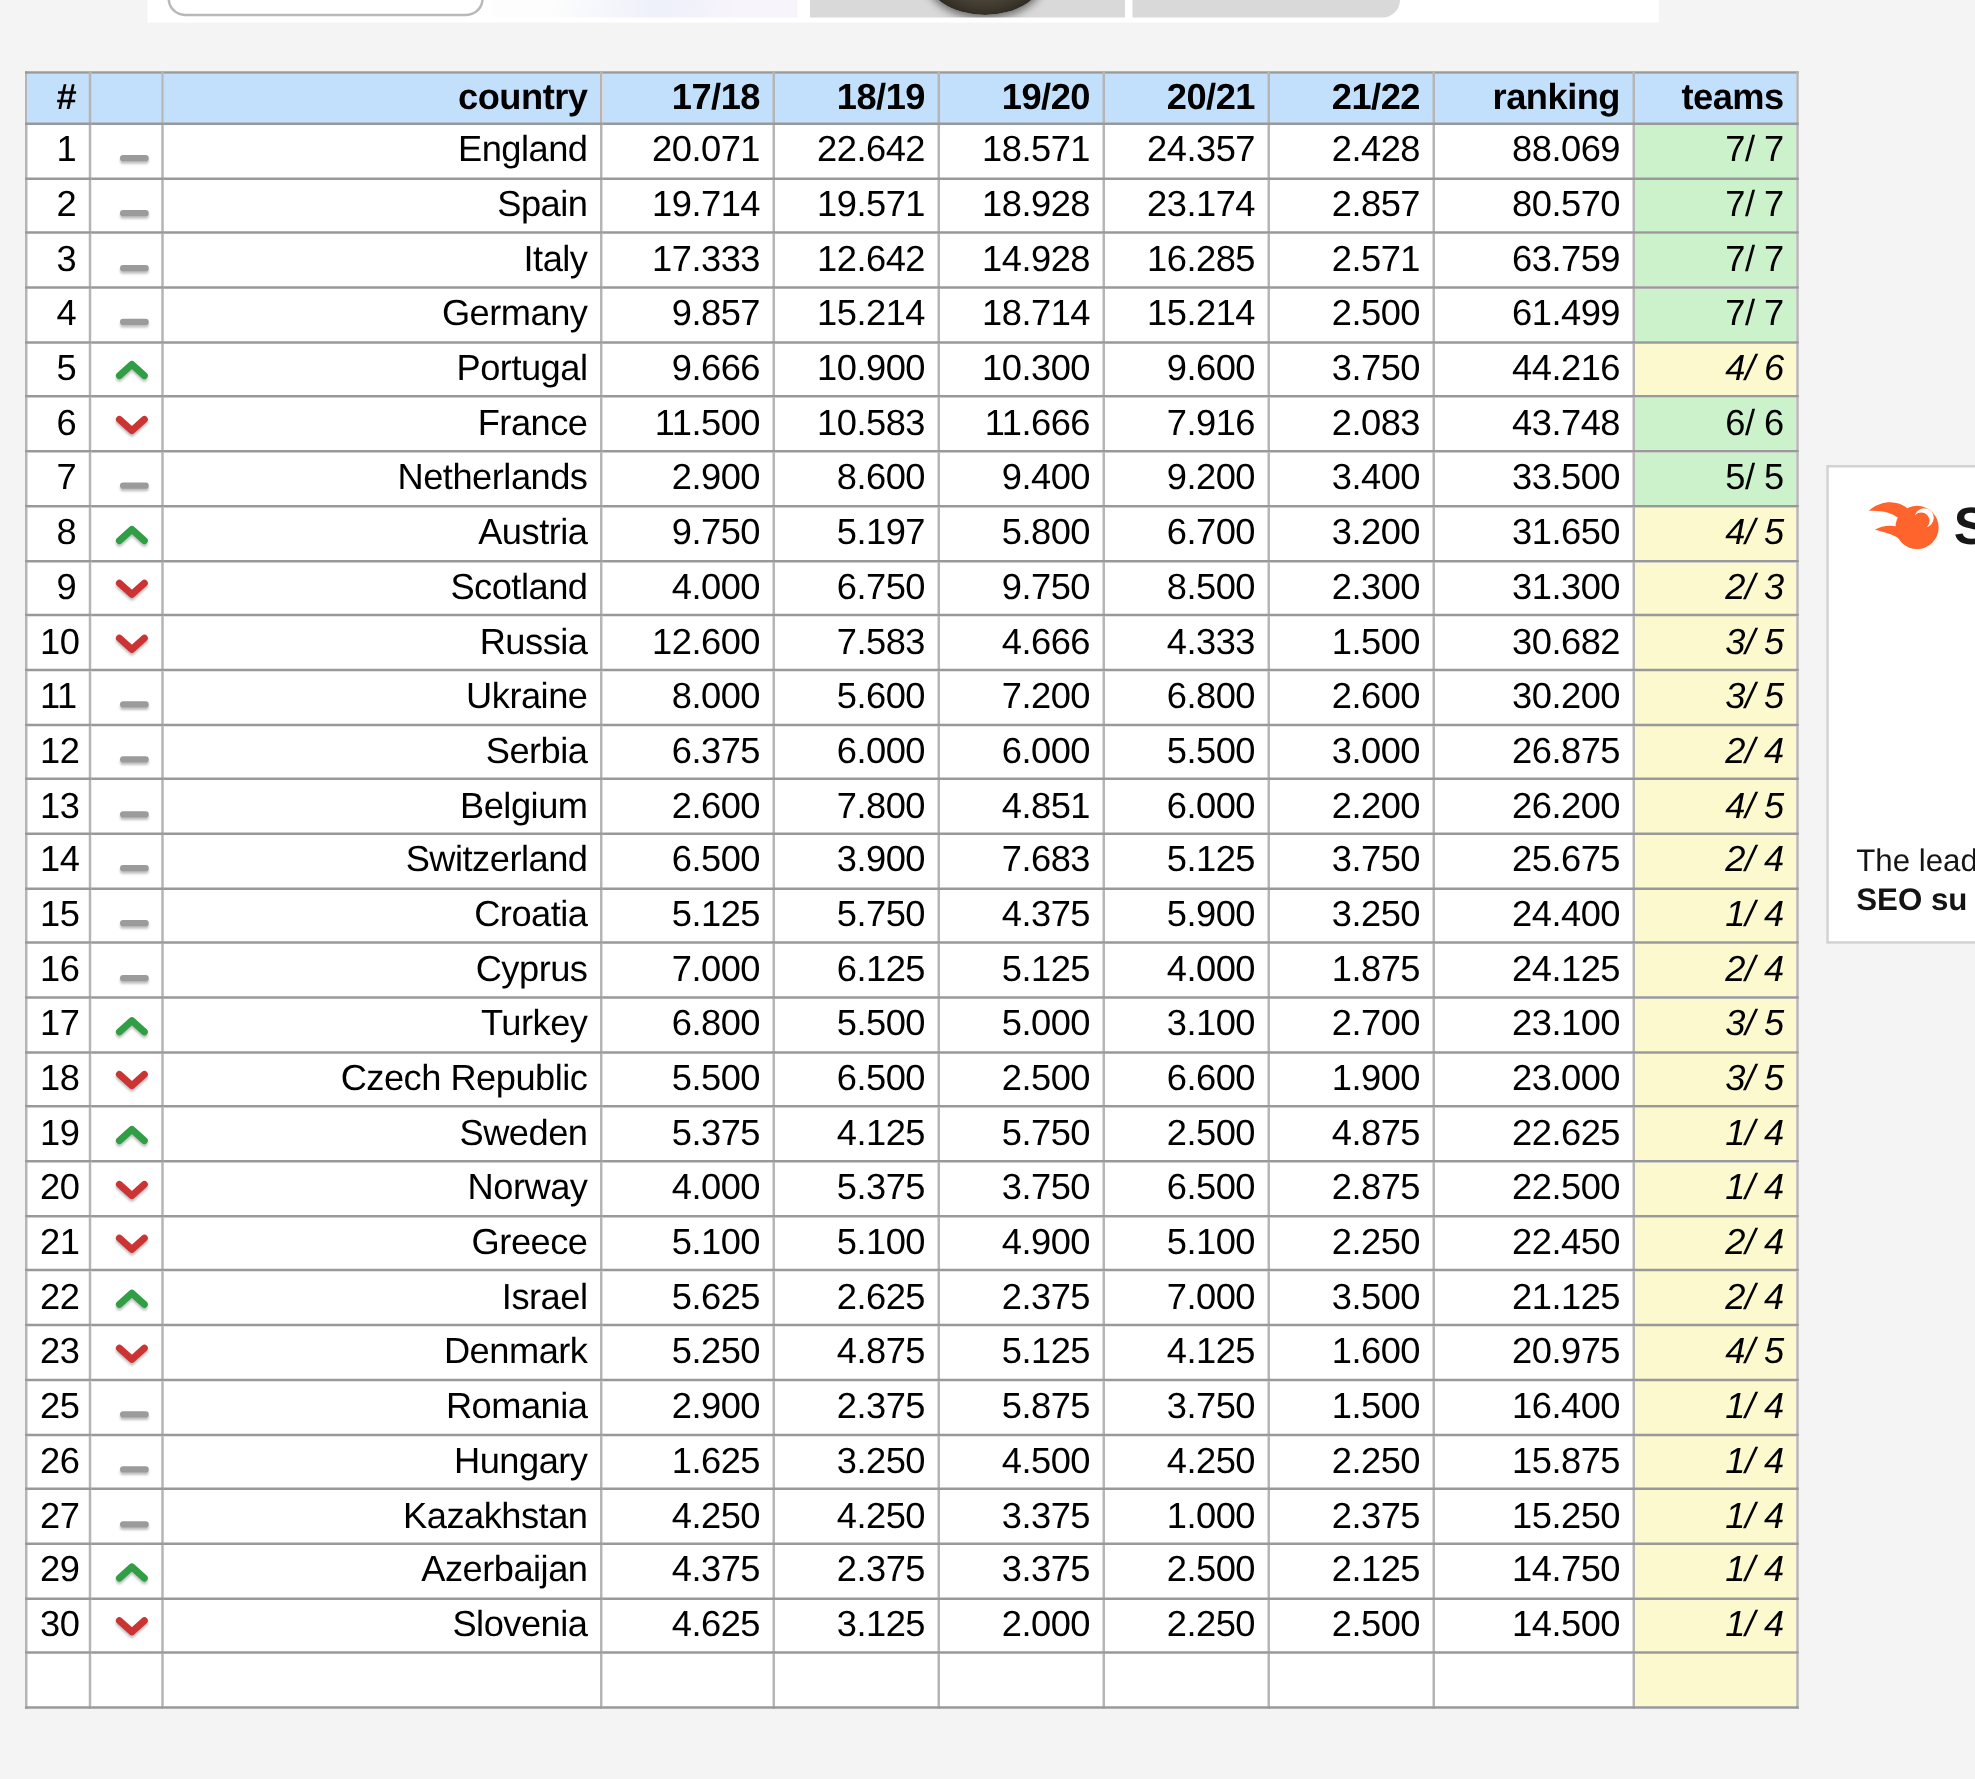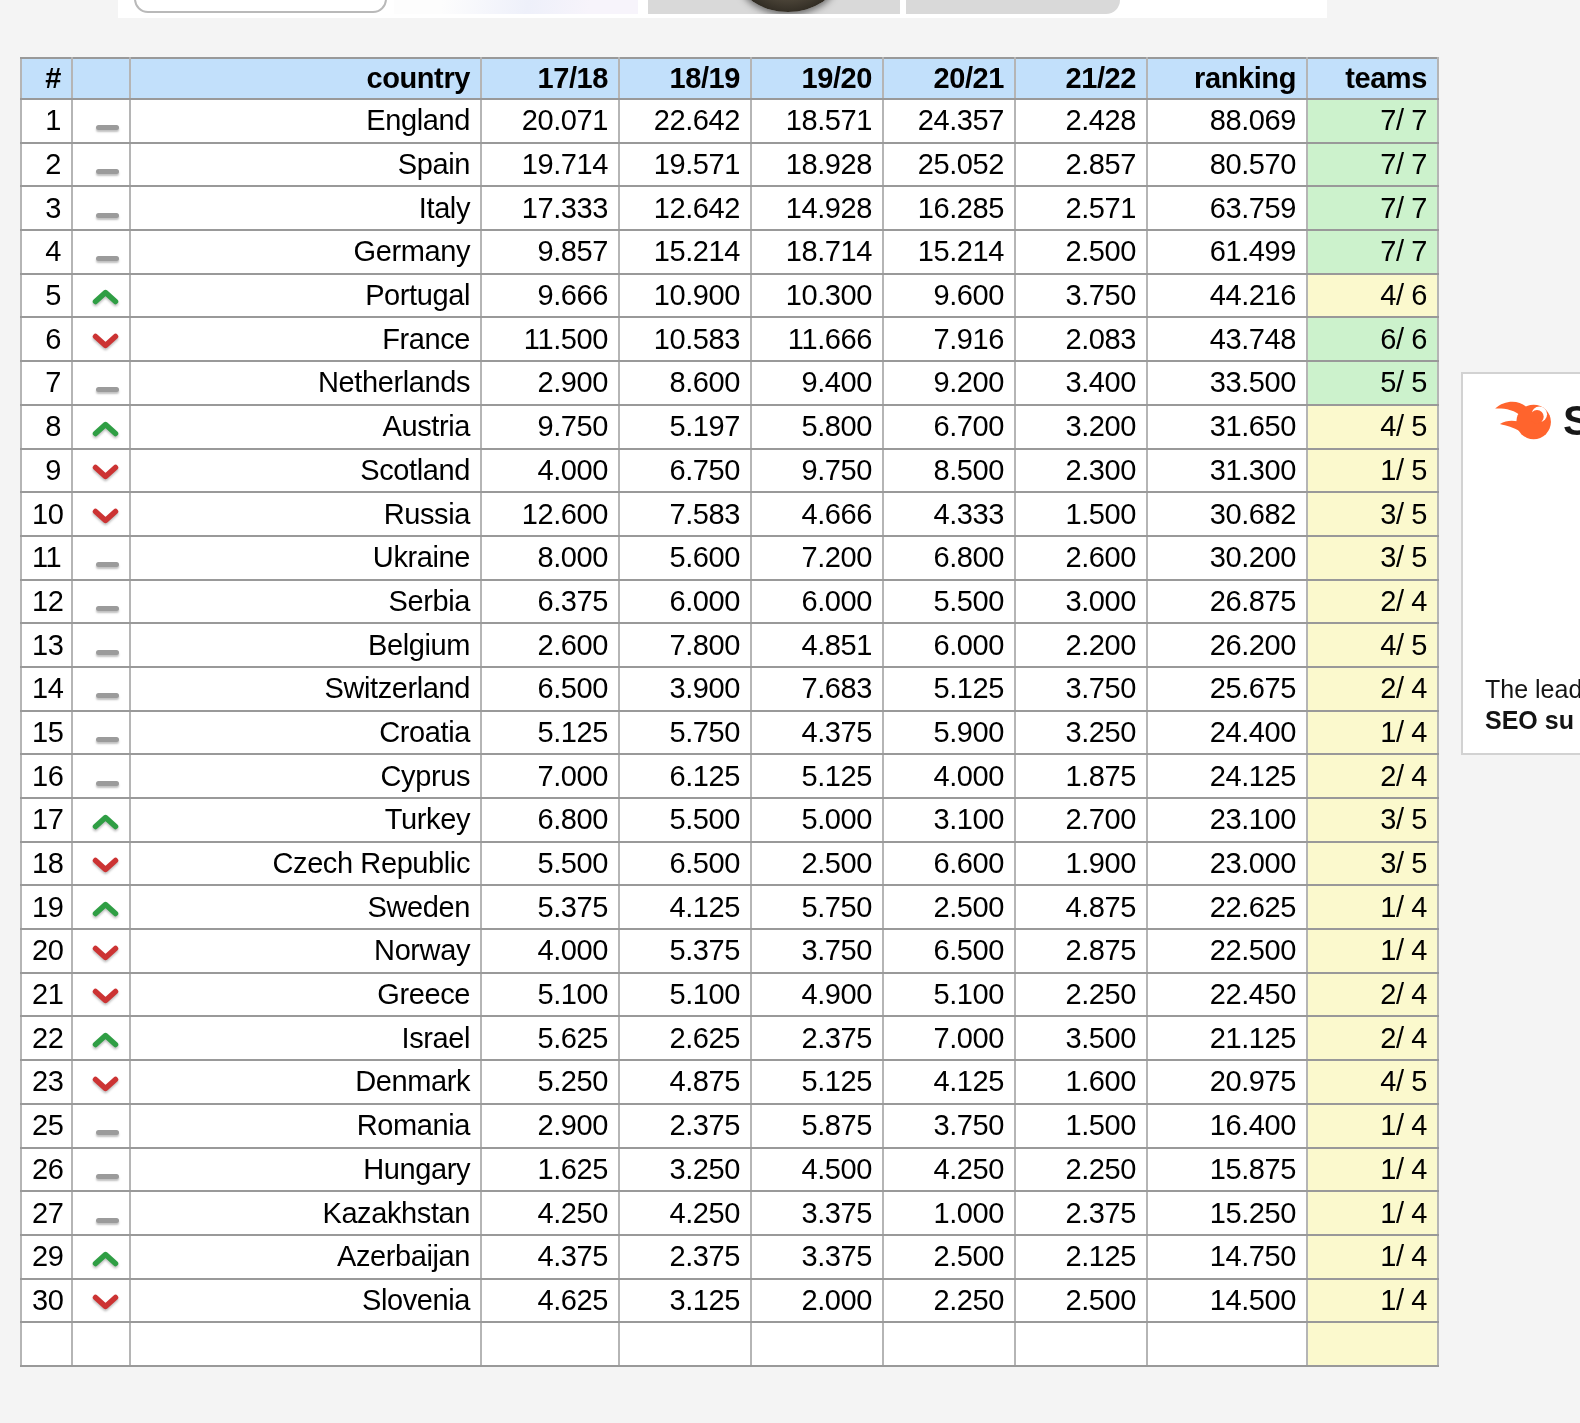--- a/index.html
+++ b/index.html
@@ -54,21 +54,21 @@
     background:var(--row-bg,#fff);
   }
   table.ranking thead th{
     background:var(--header-bg,#c2e0fb);
     font-weight:bold;height:39px;
   }
   th.col-country, td.col-country{text-align:left;padding-left:8px;}
   td.col-rank{padding-right:5px;}
   td.col-teams{padding-right:8px;}
   td.col-teams.full{background:var(--teams-full,#ccf2cc);}
-  td.col-teams.partial{background:var(--teams-partial,#fbf9cd);}
+  td.col-teams.partial{background:var(--teams-partial,#fbf9cd);font-style:italic;}
 
   
   td.col-trend{text-align:center;padding:0;}
   .trend-wrap{display:inline-block;line-height:0;}
   .trend-dash{
     display:inline-block;width:23px;height:5px;border-radius:3px;
     background:var(--trend-same,#9b9b9b);
     box-shadow:0 2px 2px rgba(0,0,0,.25);
   }
   .trend-svg{display:inline-block;vertical-align:middle;filter:drop-shadow(0 2px 1px rgba(0,0,0,.25));}
@@ -150,21 +150,21 @@
         <span class="trend-wrap">
           <span class="trend-dash"></span>
           
           
         </span>
       </td>
       <td class="col-country">Spain</td>
       <td>19.714</td>
       <td>19.571</td>
       <td>18.928</td>
-      <td>25.052</td>
+      <td>23.174</td>
       <td>2.857</td>
       <td>80.570</td>
       <td class="col-teams full">7/ 7</td>
     </tr>
         <tr>
       <td class="col-rank">3</td>
       <td class="col-trend" data-trend="same">
         <span class="trend-wrap">
           <span class="trend-dash"></span>
           
@@ -287,21 +287,21 @@
           </svg>
         </span>
       </td>
       <td class="col-country">Scotland</td>
       <td>4.000</td>
       <td>6.750</td>
       <td>9.750</td>
       <td>8.500</td>
       <td>2.300</td>
       <td>31.300</td>
-      <td class="col-teams partial">1/ 5</td>
+      <td class="col-teams partial">2/ 3</td>
     </tr>
         <tr>
       <td class="col-rank">10</td>
       <td class="col-trend" data-trend="down">
         <span class="trend-wrap">
           
           
           <svg class="trend-svg trend-down" width="27" height="16" viewBox="0 0 27 16">
             <polyline points="3.5,3.5 13.5,12.5 23.5,3.5" fill="none" stroke="var(--trend-down,#cc3333)" stroke-width="5.5" stroke-linecap="round" stroke-linejoin="round"></polyline>
           </svg>

